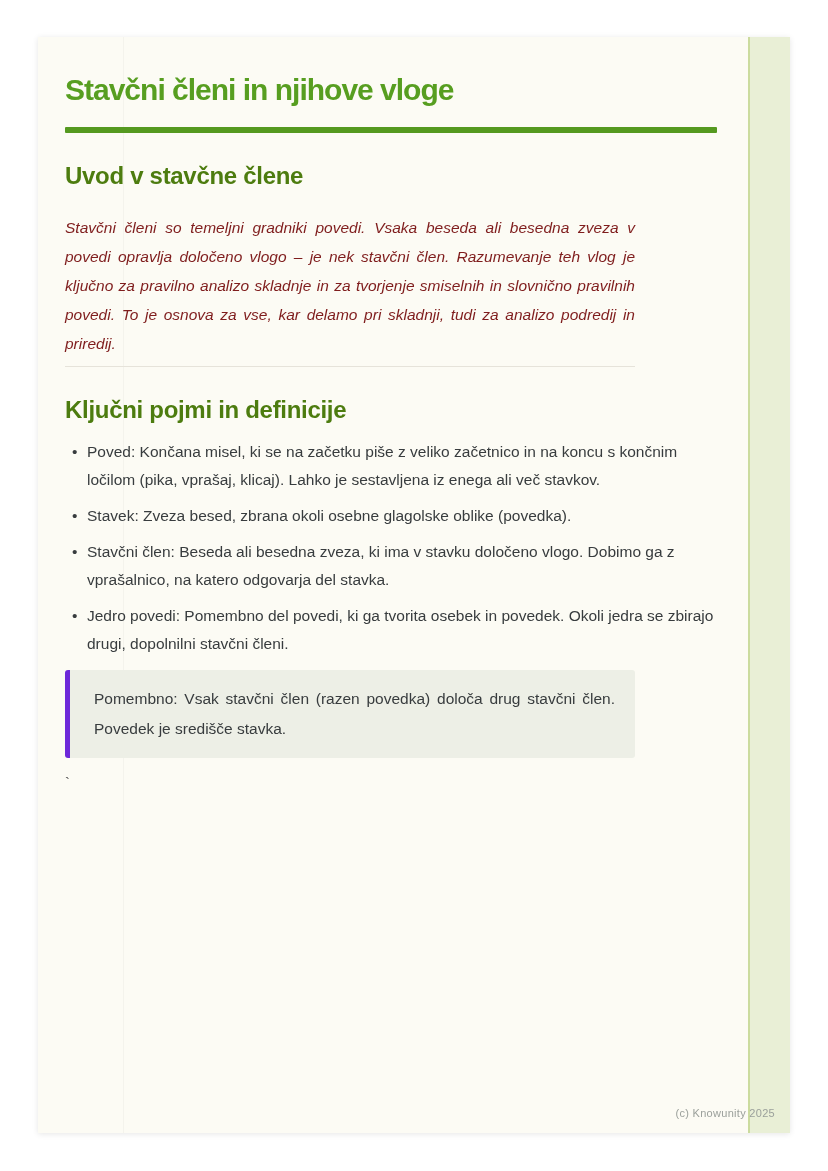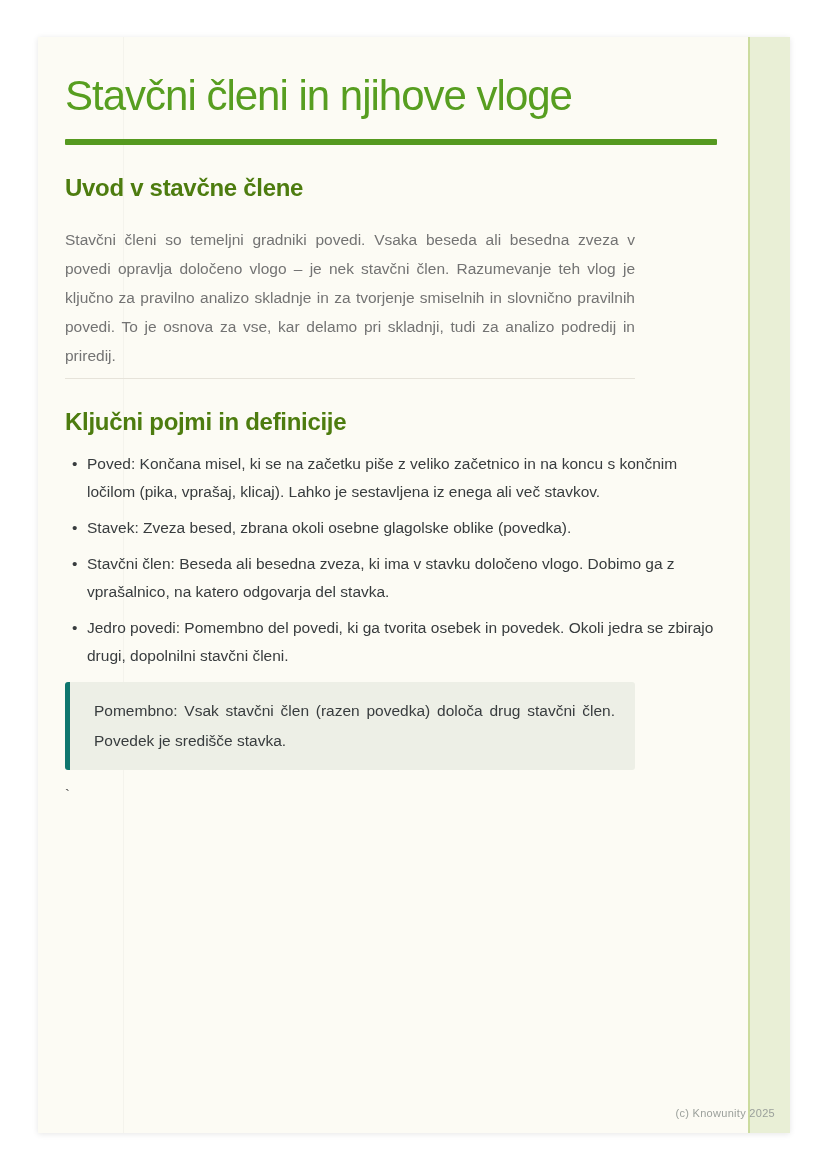--- a/index.html
+++ b/index.html
@@ -30,23 +30,23 @@
     width: 1px;
     background: rgba(60,60,40,0.04);
   }
   .content {
     position: absolute;
     left: 27px; top: 0;
     width: 652px;
   }
   h1.doc-title {
     margin: 38px 0 12px 0;
-    font-size: 42px;
+    font-size: 30px;
     line-height: 1.0;
-    font-weight: normal;
+    font-weight: bold;
     letter-spacing: -1px;
     color: #579e20;
     white-space: nowrap;
   }
   .title-underline {
     margin-top: 22px;
     width: 100%;
     height: 6px;
     background: #55991f;
     border-radius: 1px;
@@ -57,22 +57,23 @@
     line-height: 1.1;
     font-weight: bold;
     letter-spacing: -0.3px;
     color: #4d7c0f;
   }
   p.body-par {
     margin: 24px 0 0 0;
     width: 570px;
     font-size: 15.5px;
     line-height: 29px;
-    color: #737373;
+    color: #7f1d1d;
     text-align: justify;
+    font-style: italic;
   }
   .divider {
     margin-top: 8px;
     width: 570px;
     height: 1px;
     background: #e6e3da;
   }
   ul.terms {
     margin: 14px 0 0 0;
     padding: 0;
@@ -91,21 +92,21 @@
     position: absolute;
     left: 7px; top: 0;
     color: #383c3e;
   }
   .bold { font-weight: normal; }
   .callout {
     margin-top: 12px;
     width: 570px;
     box-sizing: border-box;
     background: #edefe6;
-    border-left: 5px solid #0f766e;
+    border-left: 5px solid #6d28d9;
     border-radius: 3px;
     padding: 14px 20px 14px 24px;
     font-size: 15.5px;
     line-height: 30px;
     color: #383c3e;
     text-align: justify;
   }
   .stray {
     margin-top: 16px;
     font-size: 15px;

